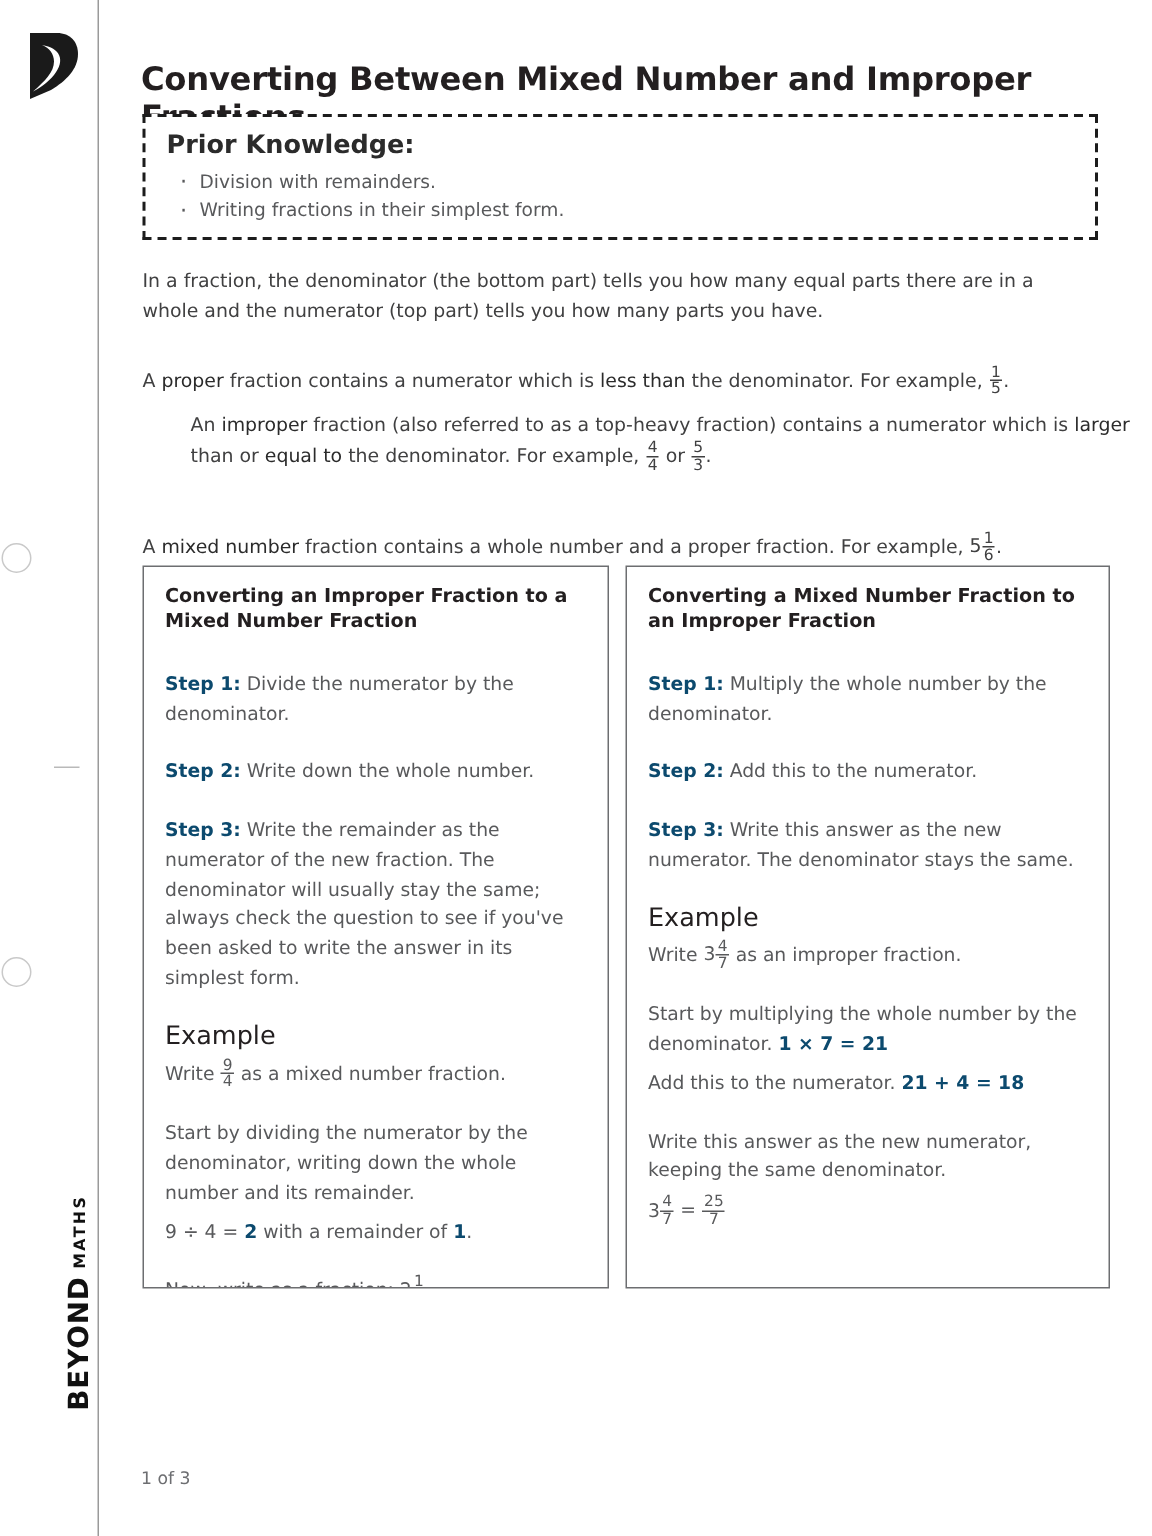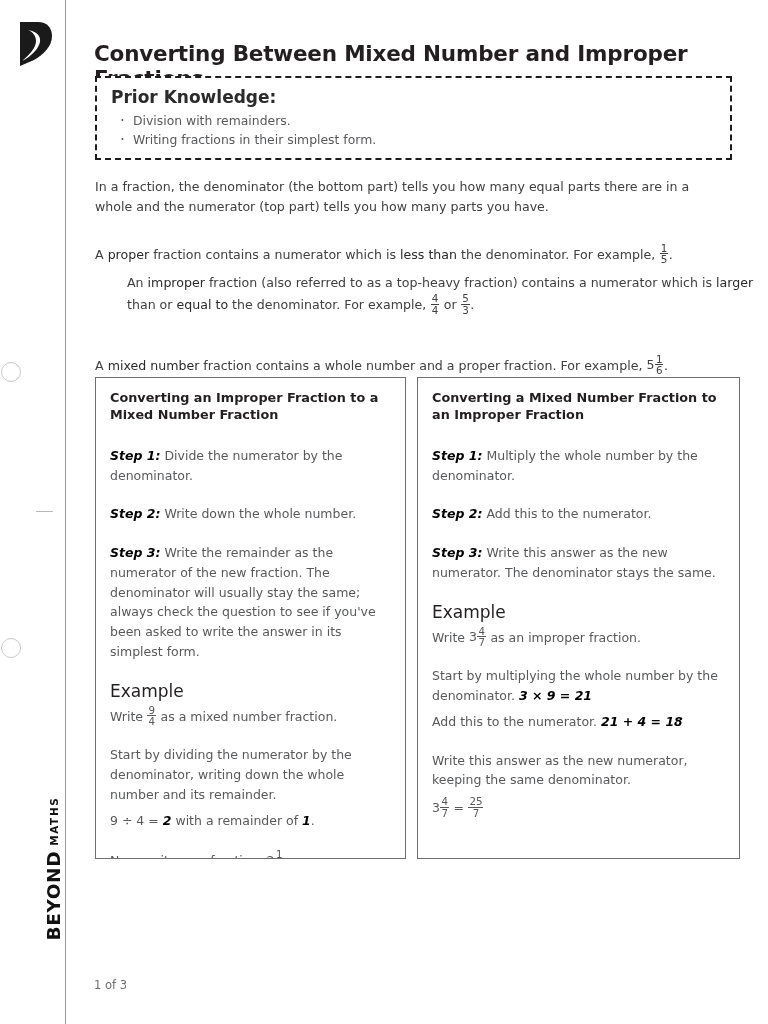--- a/index.html
+++ b/index.html
@@ -170,21 +170,21 @@
     line-height: 1.32;
     margin: 0 0 22px 0;
   }
   .box-p {
     font-size: 12.5px;
     line-height: 1.58;
     color: #58595b;
     margin: 0 0 19px 0;
   }
   .box-p.tight { margin-bottom: 6px; }
-  .box-p b { color: #000000; font-weight: 700; font-style: italic; }
+  .box-p b { color: #0c4a6e; font-weight: 700; }
   .box-h {
     font-size: 17px;
     font-weight: 400;
     color: #231f20;
     margin: 0 0 4px 0;
   }
 
   .pagenum {
     position: absolute;
     left: 0; top: 978px;
@@ -256,21 +256,21 @@
     <div class="method-box box-right">
       <div class="box-title">Converting a Mixed Number Fraction to an Improper Fraction</div>
 
       <p class="box-p"><b>Step 1:</b><span> Multiply the whole number by the denominator.</span></p>
       <p class="box-p"><b>Step 2:</b><span> Add this to the numerator.</span></p>
       <p class="box-p"><b>Step 3:</b><span> Write this answer as the new numerator. The denominator stays the same.</span></p>
 
       <div class="box-h">Example</div>
       <p class="box-p"><span>Write </span><span class="mixed"><span>3</span><span class="frac"><span class="num">4</span><span class="den">7</span></span></span><span> as an improper fraction.</span></p>
 
-      <p class="box-p tight"><span>Start by multiplying the whole number by the denominator. </span><b>3 × 9 = 21</b></p>
+      <p class="box-p tight"><span>Start by multiplying the whole number by the denominator. </span><b>1 × 7 = 21</b></p>
       <p class="box-p"><span>Add this to the numerator. </span><b>21 + 4 = 18</b></p>
 
       <p class="box-p tight">Write this answer as the new numerator, keeping the same denominator.</p>
       <p class="box-p"><span class="mixed"><span>3</span><span class="frac"><span class="num">4</span><span class="den">7</span></span></span><span> = </span><span class="frac"><span class="num">25</span><span class="den">7</span></span></p>
     </div>
 
     <div class="pagenum">1 of 3</div>
   </div>
 </div>
 

